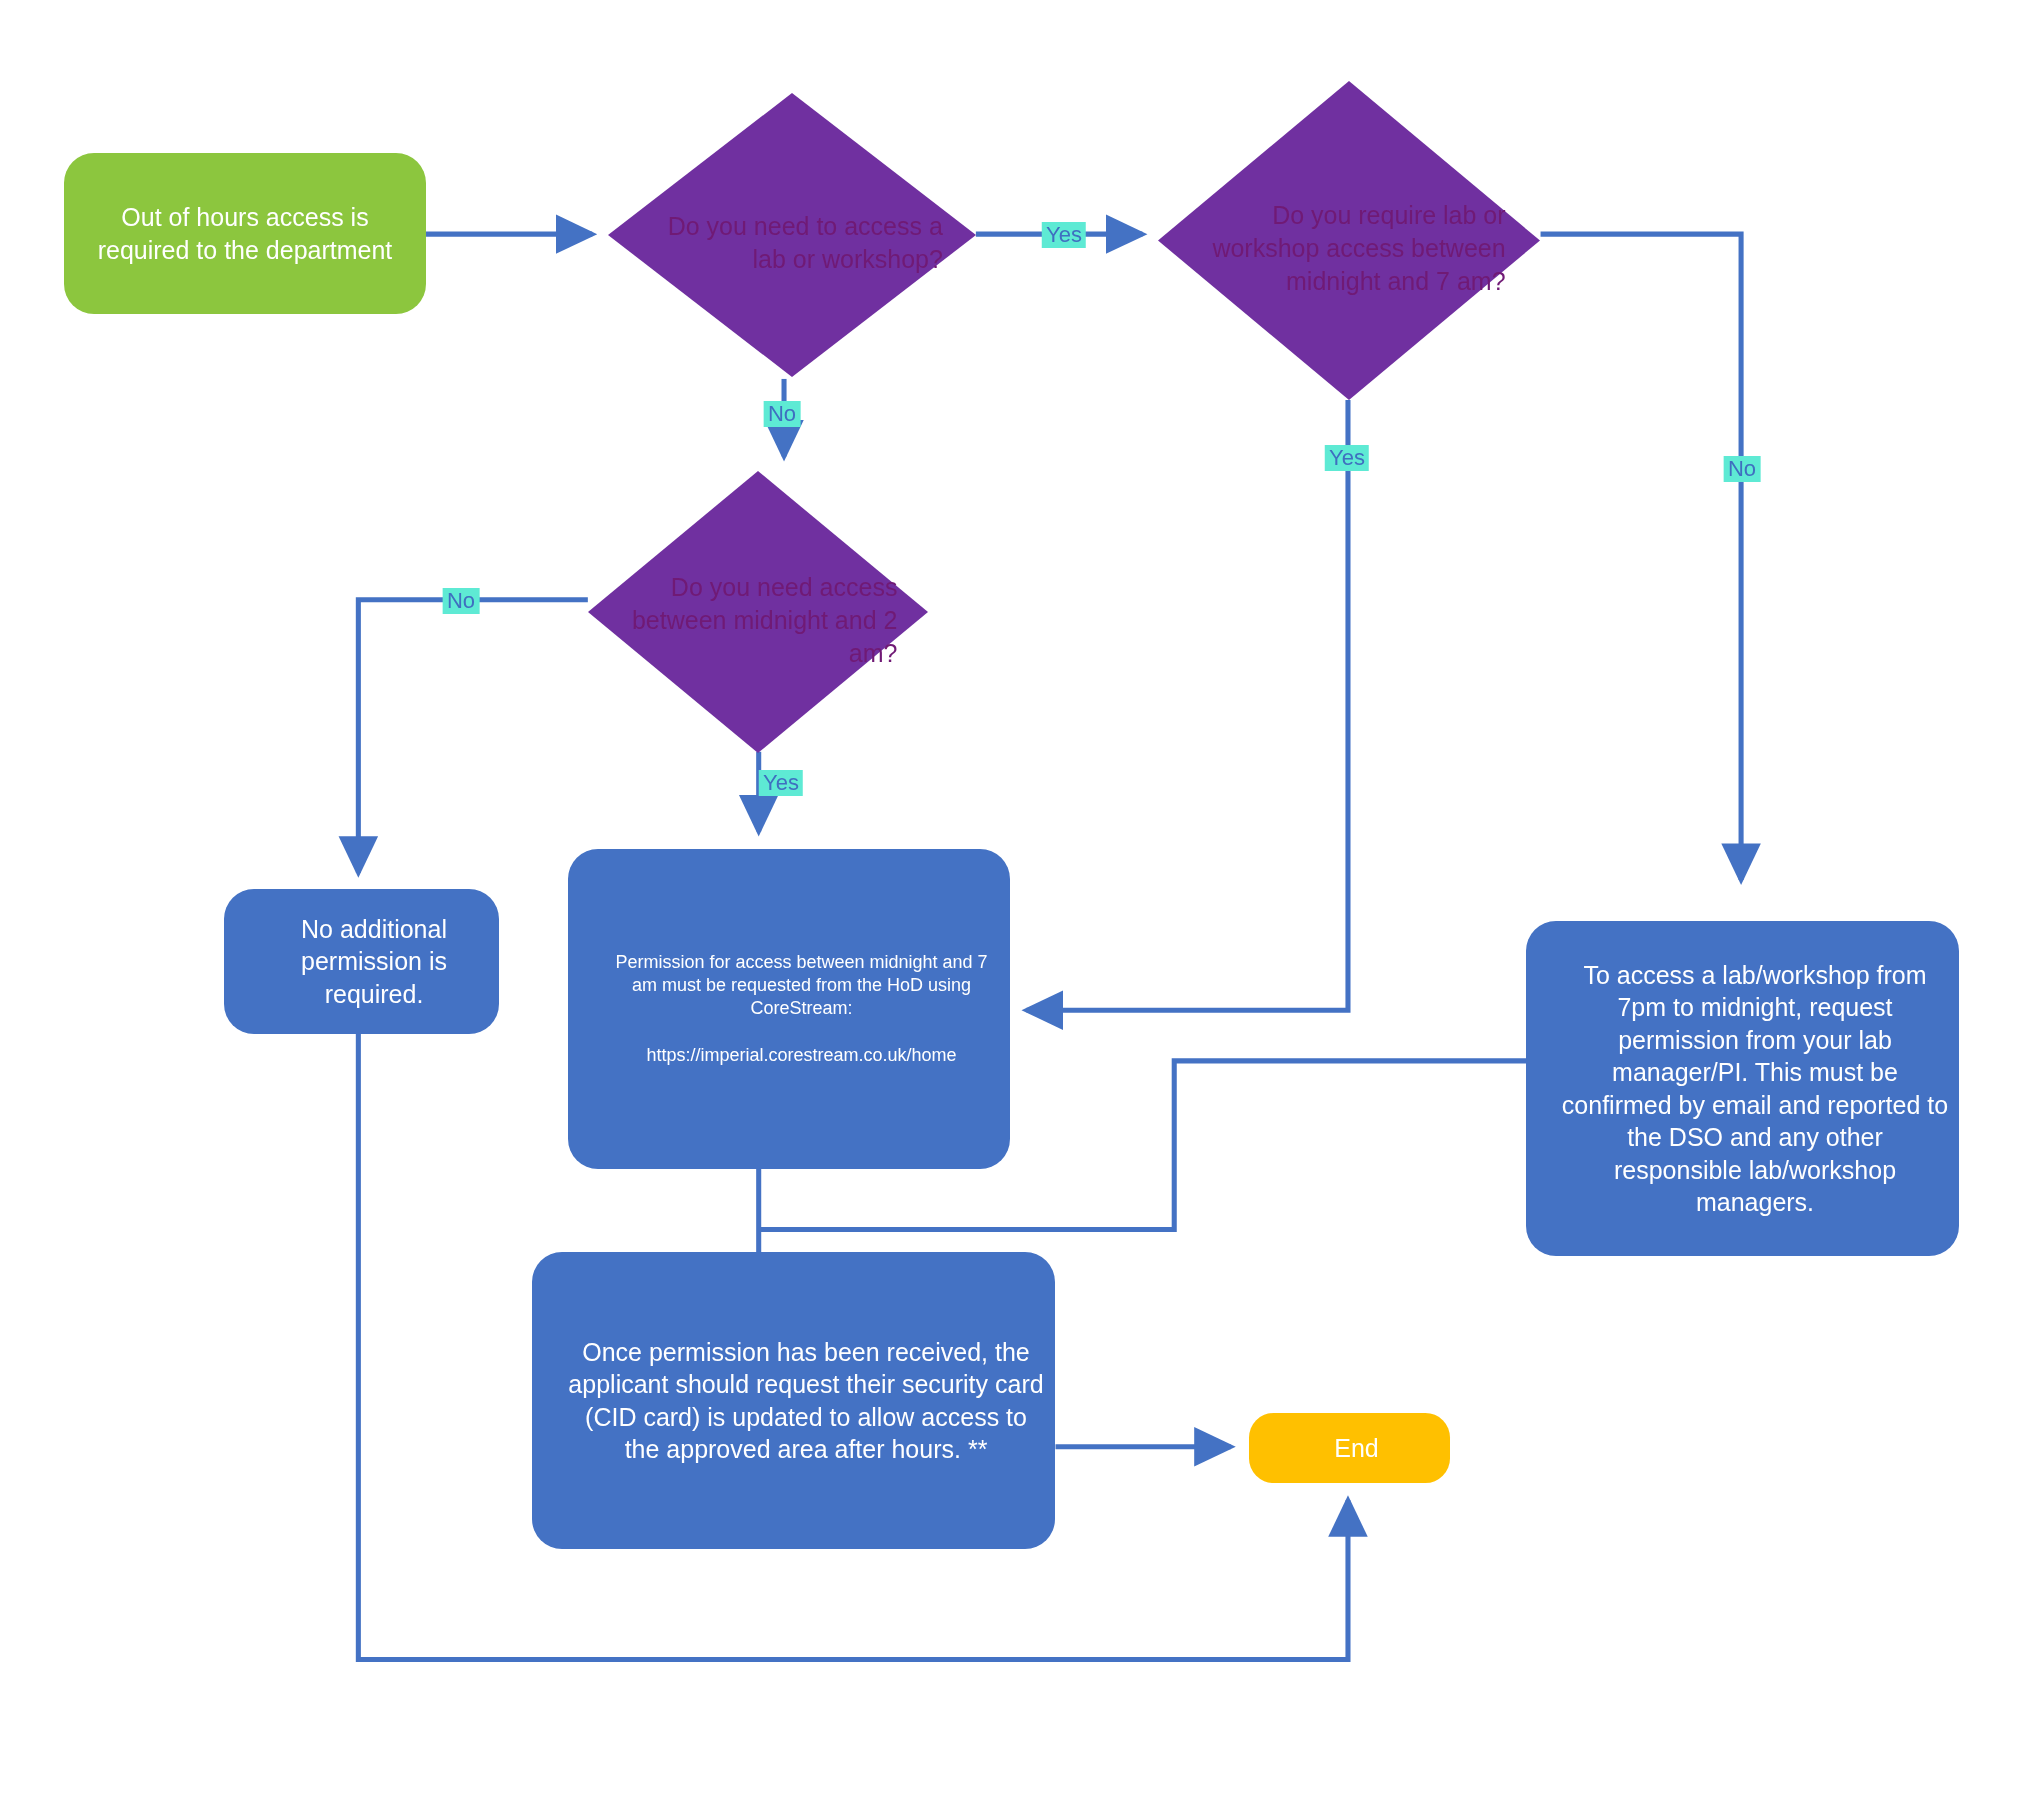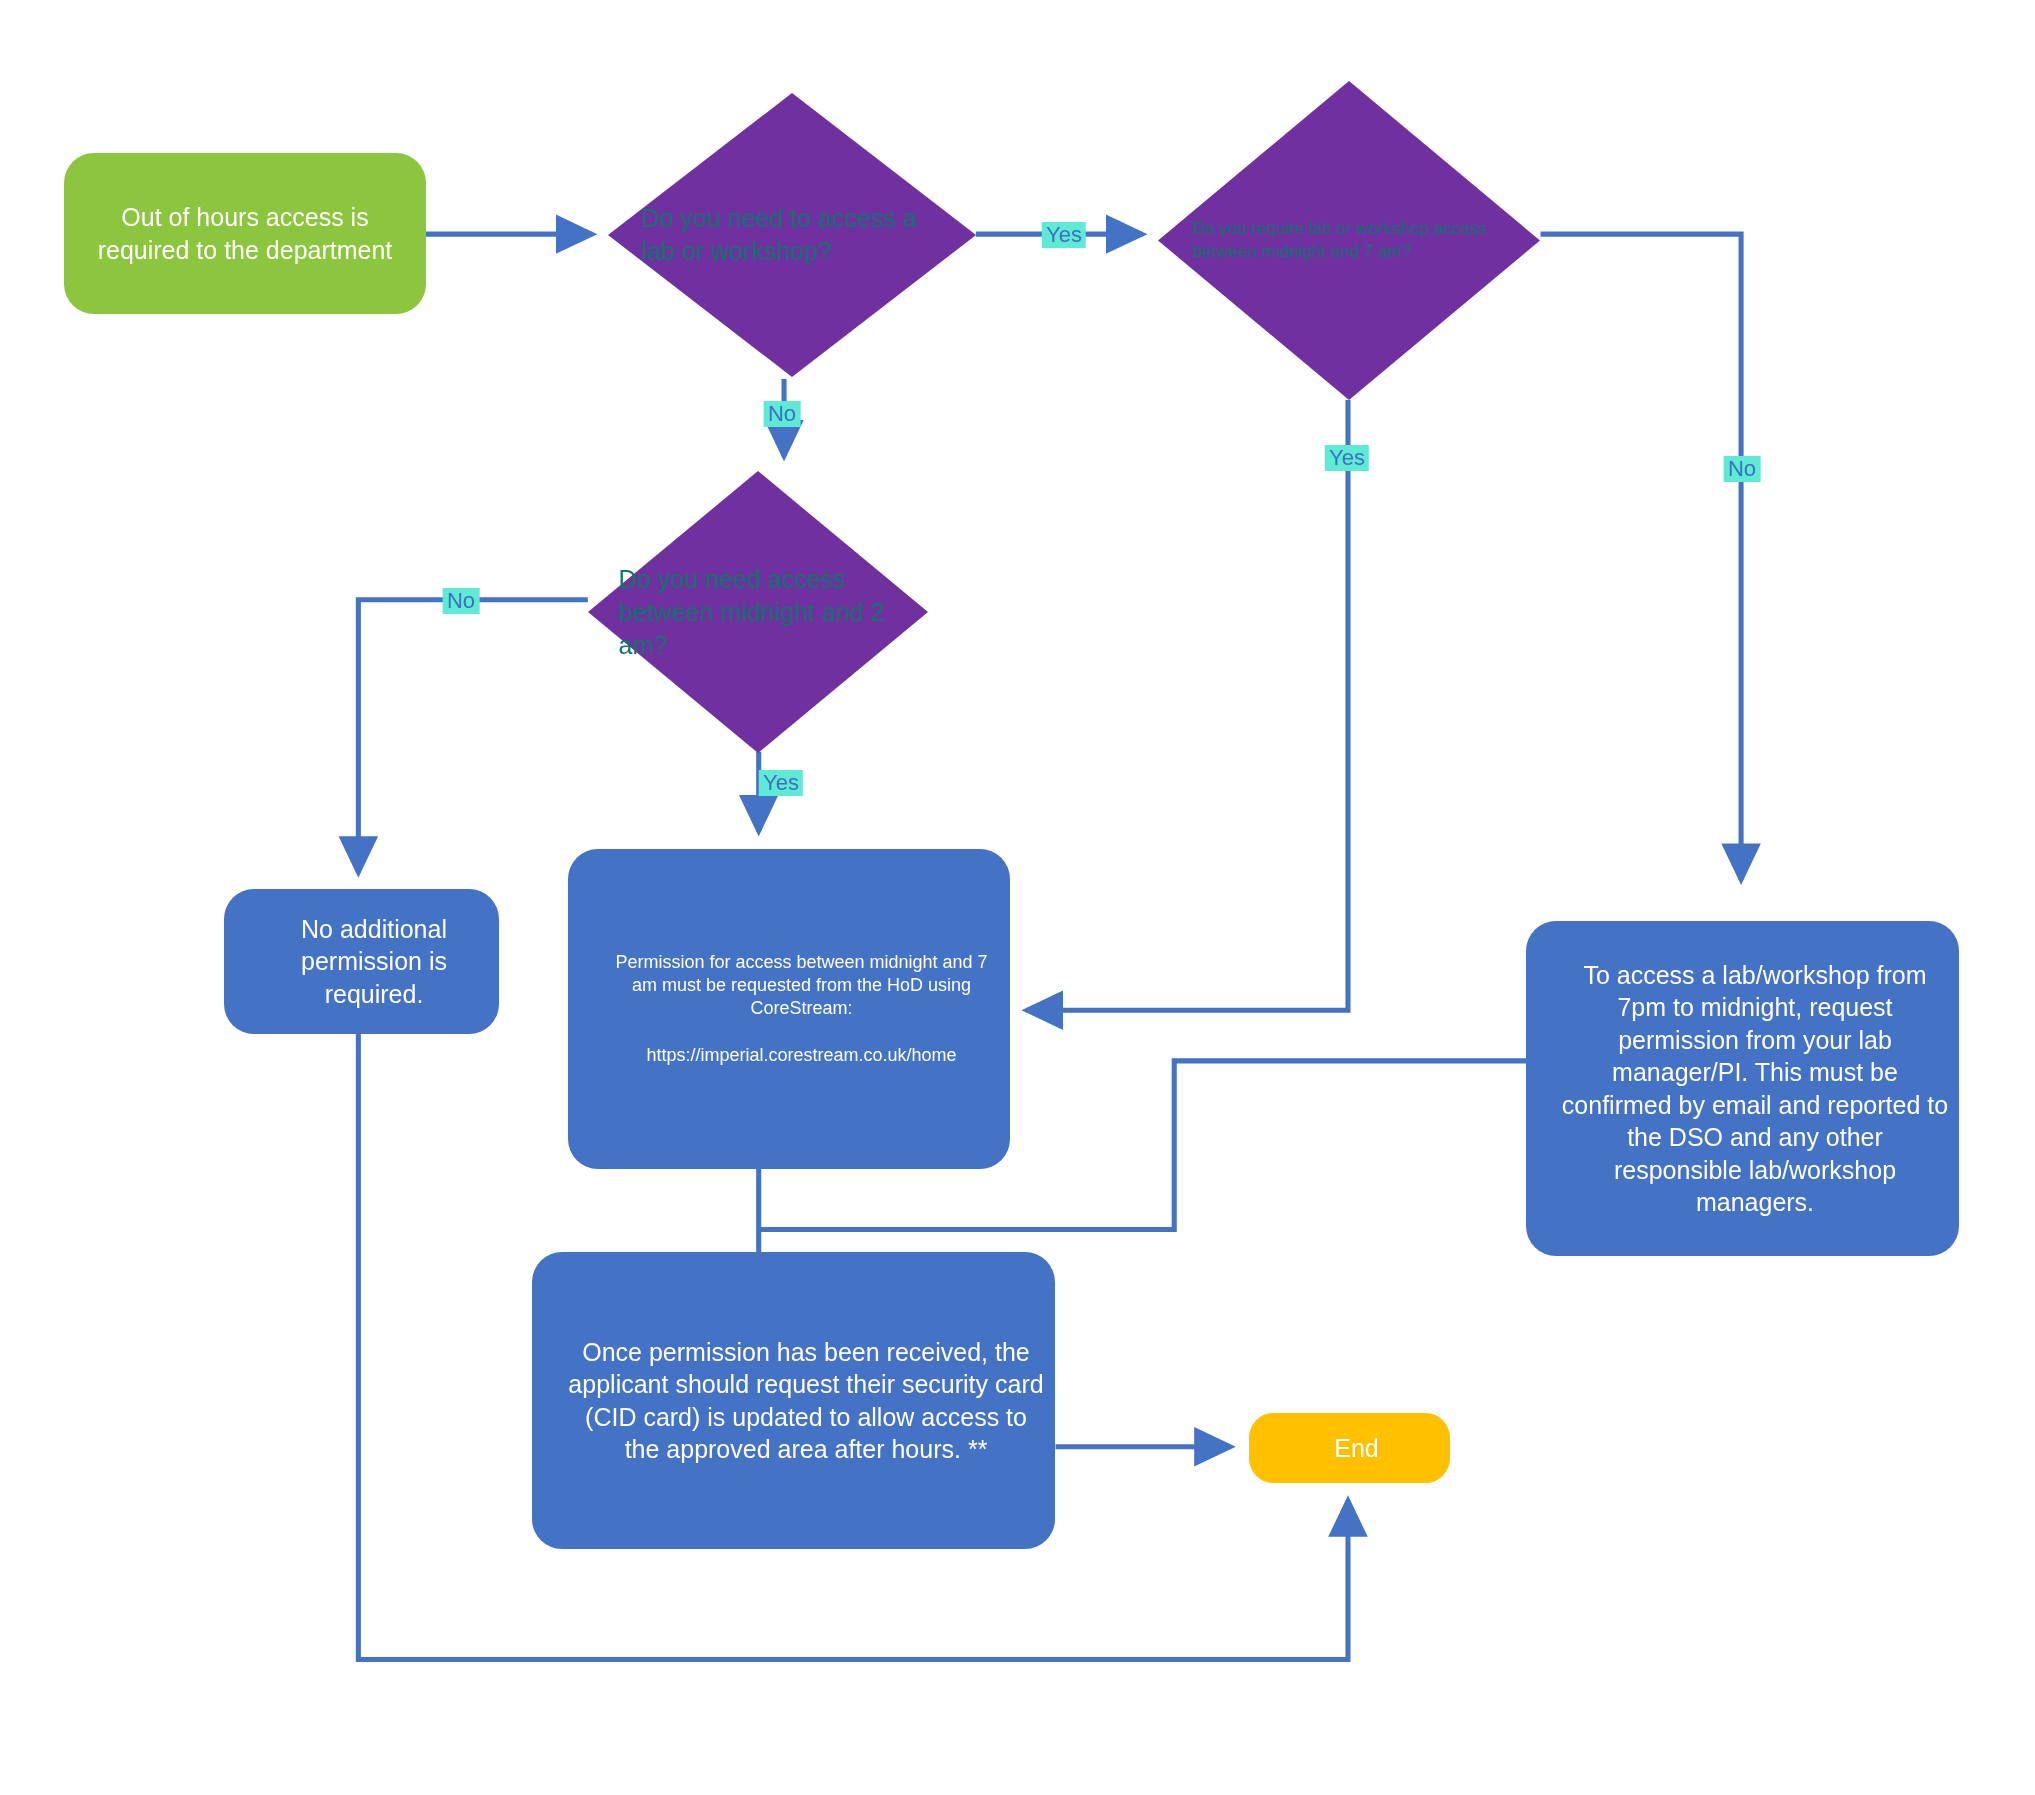--- a/index.html
+++ b/index.html
@@ -11,23 +11,23 @@
   .node .txt{white-space:pre-line;line-height:1.30;padding:0 10px;}
 
   .rounded{border-radius:30px;}
   .start{background:#8CC63E;}
   .process{background:#4472C4;padding-left:25px;}
   .terminal{background:#FFC000;border-radius:24.6px;padding-left:14px;}
 
   .diamond{position:absolute;}
   .diamond .shape{position:absolute;left:0;top:0;width:100%;height:100%;background:#7030A0;
      clip-path:polygon(50% 0%,100% 50%,50% 100%,0% 50%);}
-  .diamond .txt{position:absolute;left:9%;top:0;width:82%;height:100%;
-     display:flex;align-items:center;justify-content:center;text-align:left;
-     color:#0f766e;white-space:pre-line;line-height:1.32;}
+  .diamond .txt{position:absolute;left:9%;top:8px;width:82%;height:100%;
+     display:flex;align-items:center;justify-content:center;text-align:right;
+     color:#701a75;white-space:pre-line;line-height:1.32;}
 
   .edge-label{position:absolute;color:#3F6FC0;font-size:22px;background:#5eead4;
      padding:0 4.3px;white-space:nowrap;transform:translate(-50%,-50%);}
 </style>
 </head>
 <body>
 
 <div id="stage">
 
   <svg id="edges" viewBox="0 0 2811 2480" xmlns="http://www.w3.org/2000/svg">
@@ -68,21 +68,21 @@
     <span class="txt" style="font-size:25px;">Out of hours access is required to the department</span>
   </div>
 
   <div class="diamond" style="left:608px;top:93px;width:368px;height:284px;">
     <div class="shape"></div>
     <span class="txt" style="font-size:25px;">Do you need to access a lab or workshop?</span>
   </div>
 
   <div class="diamond" style="left:1158px;top:81px;width:382px;height:319px;">
     <div class="shape"></div>
-    <span class="txt" style="font-size:17px;">Do you require lab or workshop access between midnight and 7 am?</span>
+    <span class="txt" style="font-size:25px;">Do you require lab or workshop access between midnight and 7 am?</span>
   </div>
 
   <div class="diamond" style="left:588px;top:471px;width:340px;height:282px;">
     <div class="shape"></div>
     <span class="txt" style="font-size:25px;">Do you need access between midnight and 2 am?</span>
   </div>
 
   <div class="node rounded process" style="left:224px;top:889px;width:275px;height:145px;">
     <span class="txt" style="font-size:25px;">No additional permission is required.</span>
   </div>

